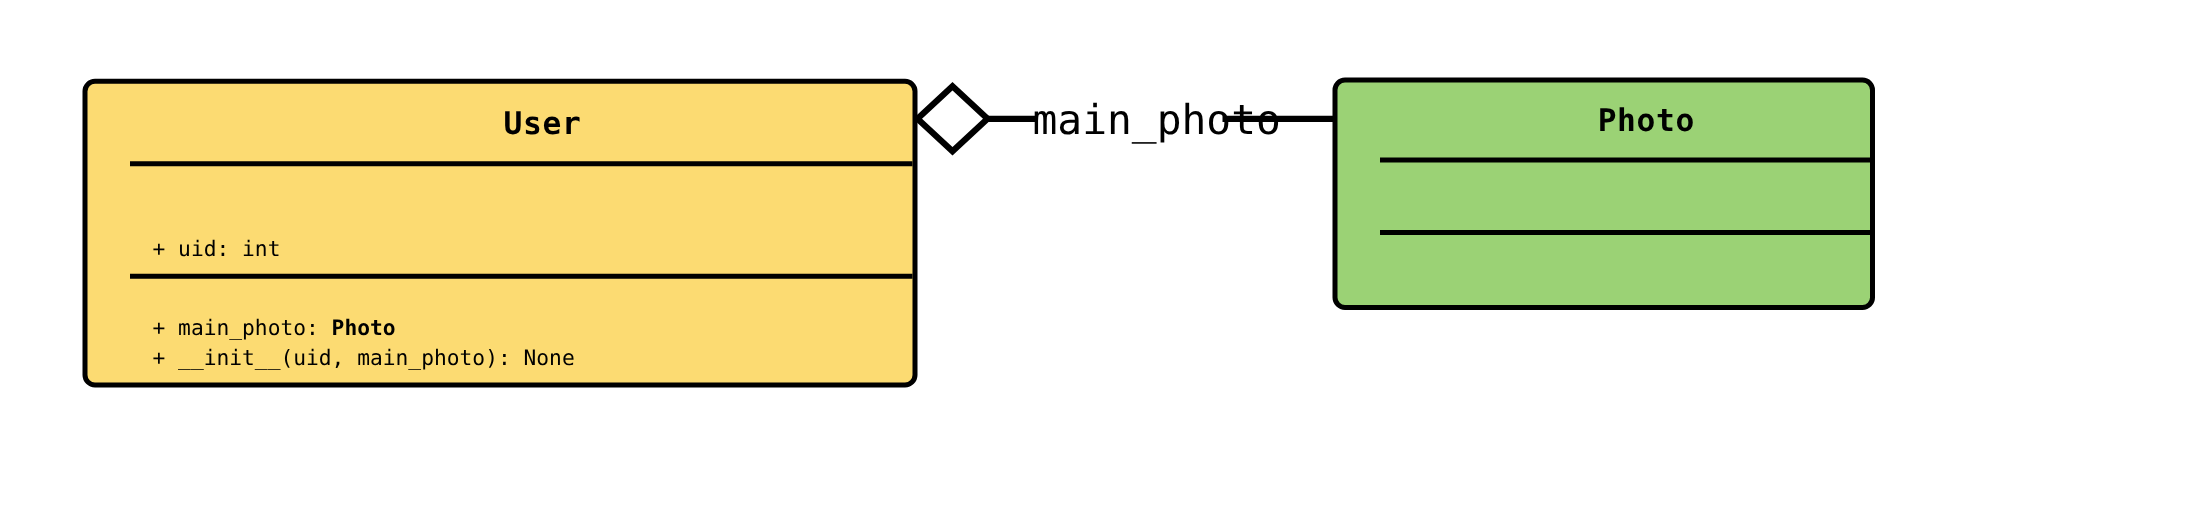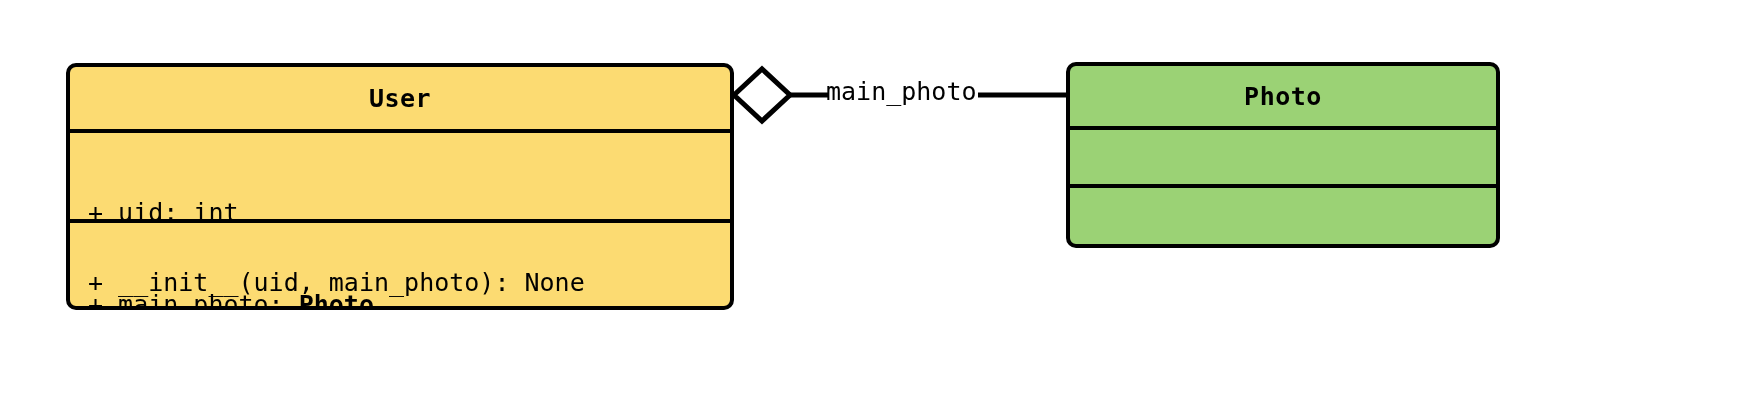--- a/index.html
+++ b/index.html
@@ -30,40 +30,41 @@
     border: 4px solid #000000;
     border-radius: 10px;
     overflow: hidden;
     display: flex;
     flex-direction: column;
   }
 
   .uml-class .compartment {
     box-sizing: border-box;
     width: 100%;
+    margin-left: 34px;
   }
 
   .uml-class .compartment.divided {
     border-top: 4px solid #000000;
   }
 
   .class-title {
     text-align: center;
     font-weight: bold;
     font-size: 25px;
     letter-spacing: 0.5px;
     color: #000000;
     display: flex;
     align-items: center;
     justify-content: center;
   }
 
   .member-list {
-    padding: 4px 14px 8px 18px;
-    font-size: 25px;
+    padding: 16px 14px 8px 18px;
+    font-size: 17px;
     line-height: 1.22;
     color: #000000;
     white-space: pre;
   }
 
   .member-row {
     white-space: pre;
   }
   .member-row .member-type-bold {
     font-weight: bold;
@@ -101,21 +102,21 @@
     width: 350px;
     height: 80px;
     pointer-events: none;
   }
   #assoc-aggregation svg { display: block; overflow: visible; }
 
   .assoc-label {
     position: absolute;
     left: 826px;
     top: 79px;
-    font-size: 25px;
+    font-size: 33px;
     line-height: 1;
     color: #000000;
     white-space: pre;
   }
 </style>
 </head>
 <body>
 
 <div id="diagram-canvas">
 

